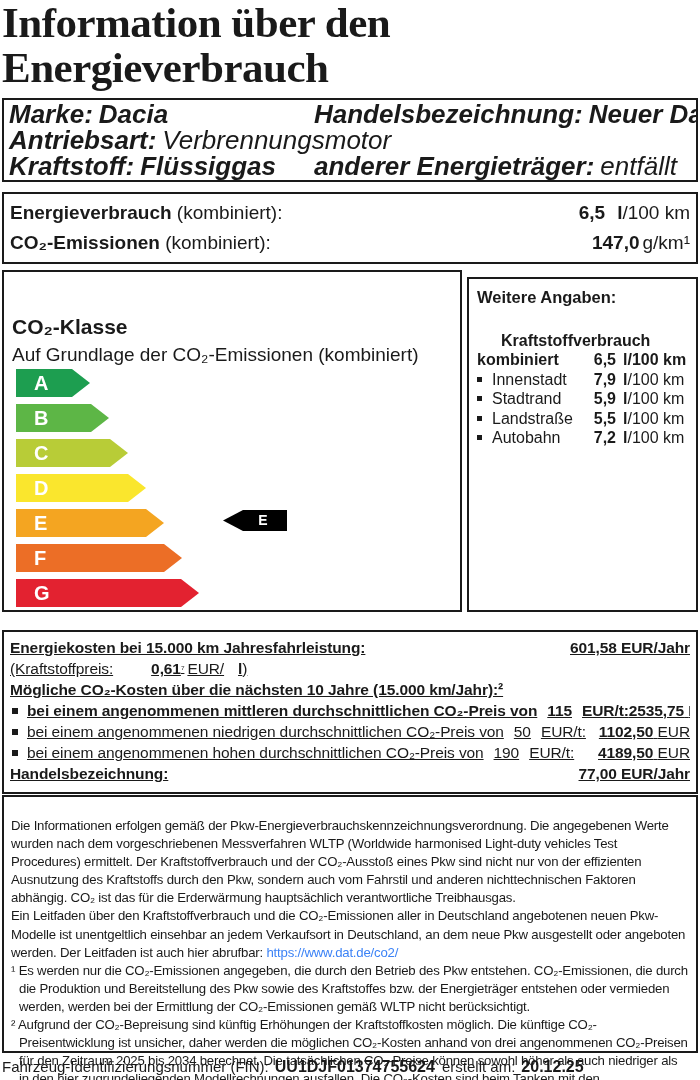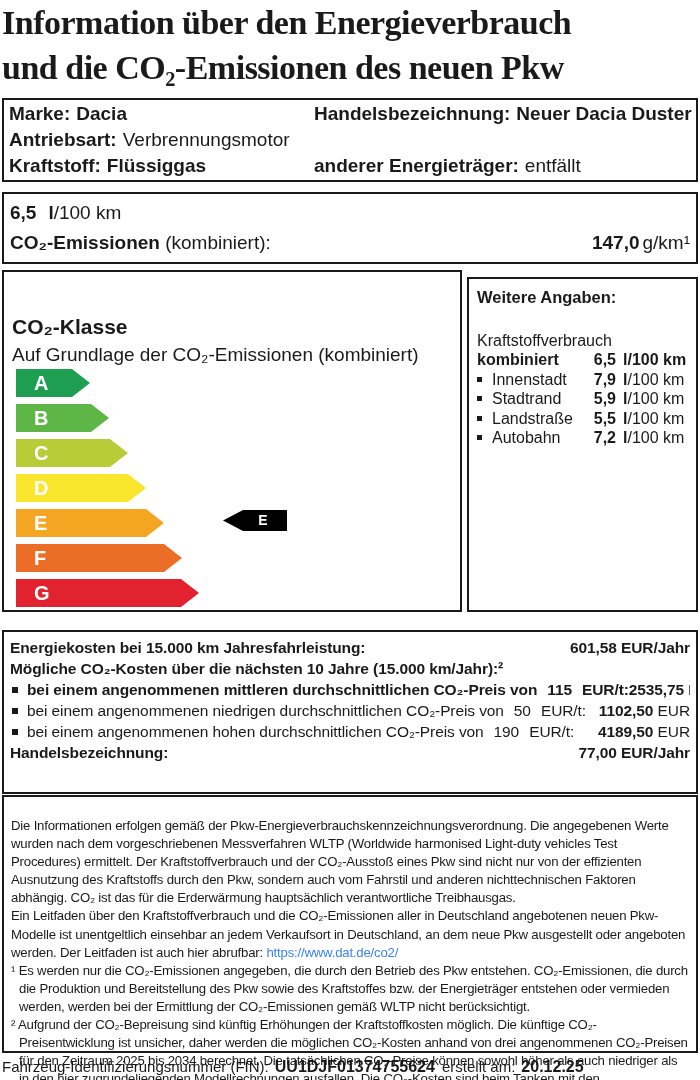--- a/index.html
+++ b/index.html
@@ -9,25 +9,25 @@
     background:#fff; color:#1a1a1a;
     font-family:"Liberation Sans","DejaVu Sans",sans-serif;
   }
   .b { font-weight:bold; }
   .box { position:absolute; border:2px solid #1a1a1a; background:#fff; }
 
   
   #title {
     position:absolute; top:0; left:2px; width:696px;
     font-family:"Liberation Serif","DejaVu Serif",serif;
-    font-weight:bold; font-size:34px; line-height:45px; letter-spacing:-0.5px;
-  }
-
-  
-  #box-vehicle { top:98px; left:2px; width:696px; height:84px; padding:1px 5px; font-size:19px; line-height:26px; overflow:hidden; }
+    font-weight:bold; font-size:43px; line-height:45px; letter-spacing:-0.5px;
+  }
+
+  
+  #box-vehicle { top:98px; left:2px; width:696px; height:84px; padding:1px 5px; font-size:26px; line-height:26px; overflow:hidden;font-style:italic; }
   .veh-row { display:flex; white-space:nowrap; }
   .veh-cell1 { width:305px; flex:none; }
   .veh-label { font-weight:bold; margin-right:6px; }
 
   
   #box-consumption { top:192px; left:2px; width:696px; height:72px; padding:4px 6px; font-size:19px; line-height:30px; }
   .cons-row { display:flex; justify-content:space-between; }
 
   
   #box-class { top:270px; left:2px; width:460px; height:342px; padding:6px 8px; }
@@ -41,31 +41,31 @@
   }
   #marker {
     position:absolute; left:219px; top:238px; width:64px; height:21px; background:#000;
     clip-path:polygon(0 50%, 20px 0, 100% 0, 100% 100%, 20px 100%);
     color:#fff; font-size:14px; font-weight:bold; line-height:21px; text-align:center; padding-left:16px;
   }
 
   
   #box-weitere { top:277px; left:467px; width:231px; height:335px; padding:8px 8px; font-size:16px; }
   .wa-heading { font-weight:bold; font-size:16.5px; line-height:20px; margin-bottom:24px; }
-  .wa-sub { font-weight:normal; line-height:19px; }
+  .wa-sub { font-weight:bold; line-height:19px;margin-left:24px; }
   .wa-row { display:grid; grid-template-columns:15px 1fr 40px 72px; line-height:19.5px; align-items:baseline; }
   .wa-row.hdr { font-weight:bold; }
   .wa-row.hdr .wa-name { grid-column:1/3; }
   .wa-sq { width:5px; height:5px; background:#1a1a1a; margin-top:7px; align-self:start; }
   .wa-val { text-align:right; font-weight:bold; }
   .wa-unit { padding-left:7px; white-space:nowrap; }
   .wa-unit .b { font-weight:bold; }
 
   
-  #box-costs { top:630px; left:2px; width:696px; height:164px; padding:5px 6px; font-size:15.5px; line-height:21px; letter-spacing:-0.1px; }
+  #box-costs { top:630px; left:2px; width:696px; height:164px; padding:5px 6px; font-size:15.5px; line-height:21px; letter-spacing:-0.1px;text-decoration:underline; }
   .cost-row { display:flex; white-space:nowrap; overflow:hidden; }
   .sb { justify-content:space-between; }
   .sq { width:6px; height:6px; background:#1a1a1a; flex:none; margin:8px 9px 0 2px; }
   .push { margin-left:auto; }
   sup { font-size:10px; }
 
   
   #box-fine { top:795px; left:2px; width:696px; height:258px; padding:20px 7px; font-size:13.2px; line-height:18.1px; letter-spacing:-0.2px; }
   .fn { padding-left:8px; text-indent:-8px; }
   .plain-link { color:#3b82f6; text-decoration:none; }
@@ -102,20 +102,21 @@
       <span class="veh-label">Kraftstoff:</span><span class="b">Flüssiggas</span>
     </div>
     <div>
       <span class="veh-label">anderer Energieträger:</span><span>entfällt</span>
     </div>
   </div>
 </div>
 
 <div class="box" id="box-consumption">
   <div class="cons-row">
+    <div><span class="b">Energieverbrauch</span><span> (kombiniert):</span></div>
     <div><span class="b">6,5</span><span class="b" style="margin-left:12px">l</span><span>/100 km</span></div>
   </div>
   <div class="cons-row">
     <div><span class="b">CO₂-Emissionen</span><span> (kombiniert):</span></div>
     <div><span class="b">147,0</span><span style="margin-left:3px">g/km¹</span></div>
   </div>
 </div>
 
 <div class="box" id="box-class">
   <div class="class-heading">CO₂-Klasse</div>
@@ -164,20 +165,28 @@
     <div class="wa-val">7,2</div>
     <div class="wa-unit"><span class="b">l</span><span>/100 km</span></div>
   </div>
 </div>
 
 <div class="box" id="box-costs">
   <div class="cost-row sb b">
     <span>Energiekosten bei 15.000 km Jahresfahrleistung:</span>
     <span>601,58 EUR/Jahr</span>
   </div>
+  <div class="cost-row">
+    <span>(Kraftstoffpreis:</span>
+    <span class="b" style="margin-left:38px">0,61</span>
+      <sup>⁷</sup>
+    <span style="margin-left:3px">EUR/</span>
+    <span class="b" style="margin-left:14px">l</span>
+      <span>)</span>
+  </div>
   <div class="cost-row b">Mögliche CO₂-Kosten über die nächsten 10 Jahre (15.000 km/Jahr):²</div>
   <div class="cost-row b">
     <span class="sq"></span>
     <span>bei einem angenommenen mittleren durchschnittlichen CO₂-Preis von</span>
     <span style="margin:0 10px">115</span>
     <span>EUR/t:</span>
     <span class="push"><span>2535,75</span>&nbsp;<span>EUR</span></span>
   </div>
   <div class="cost-row">
     <span class="sq"></span>

